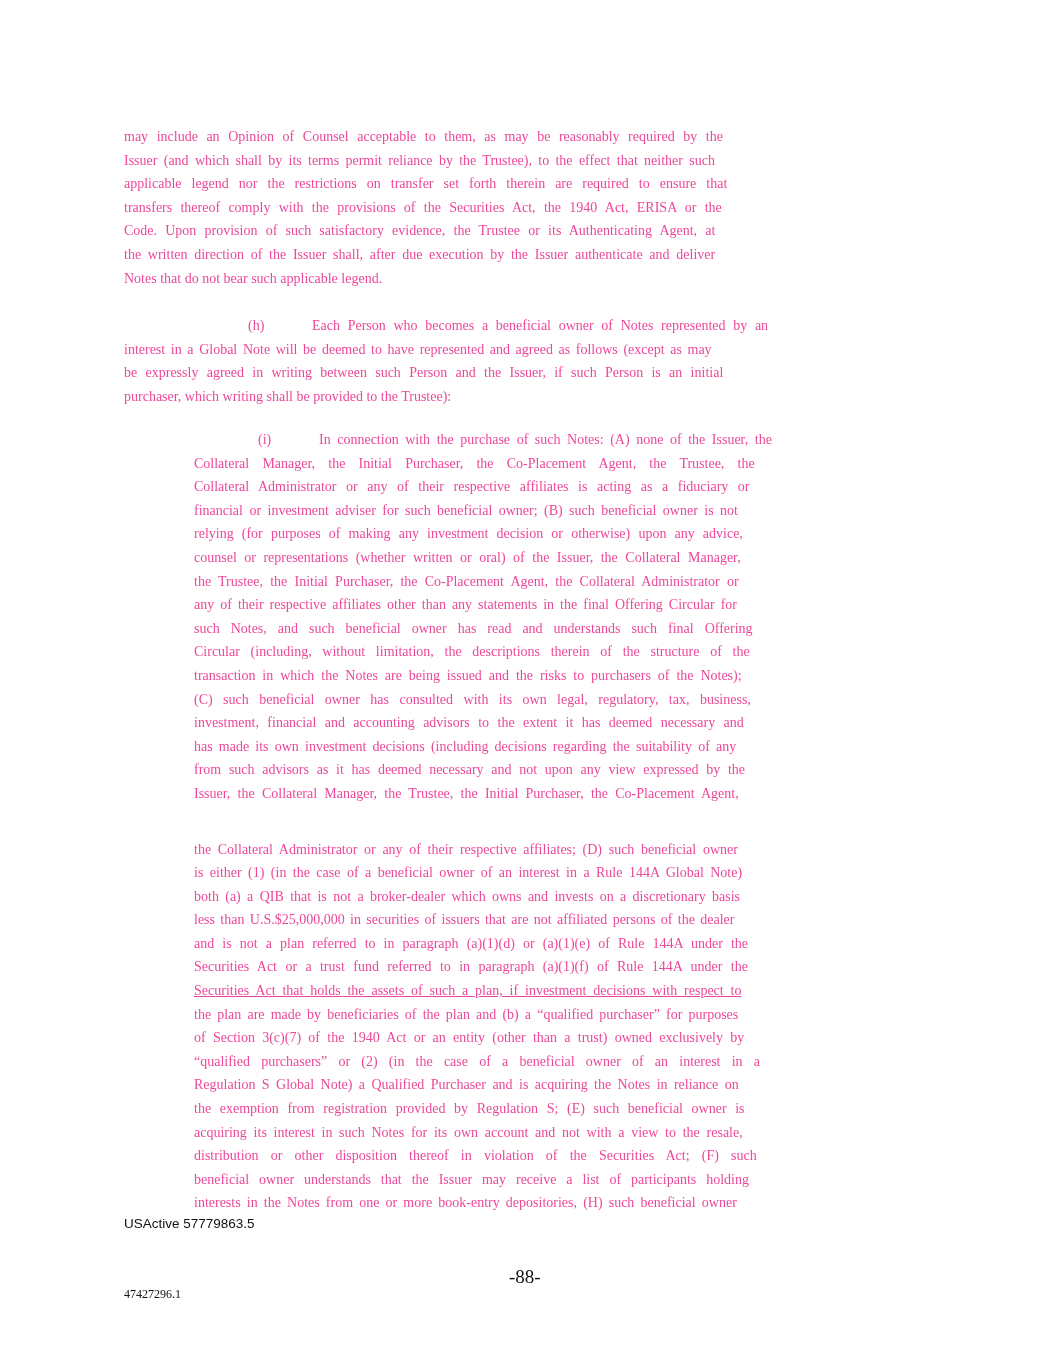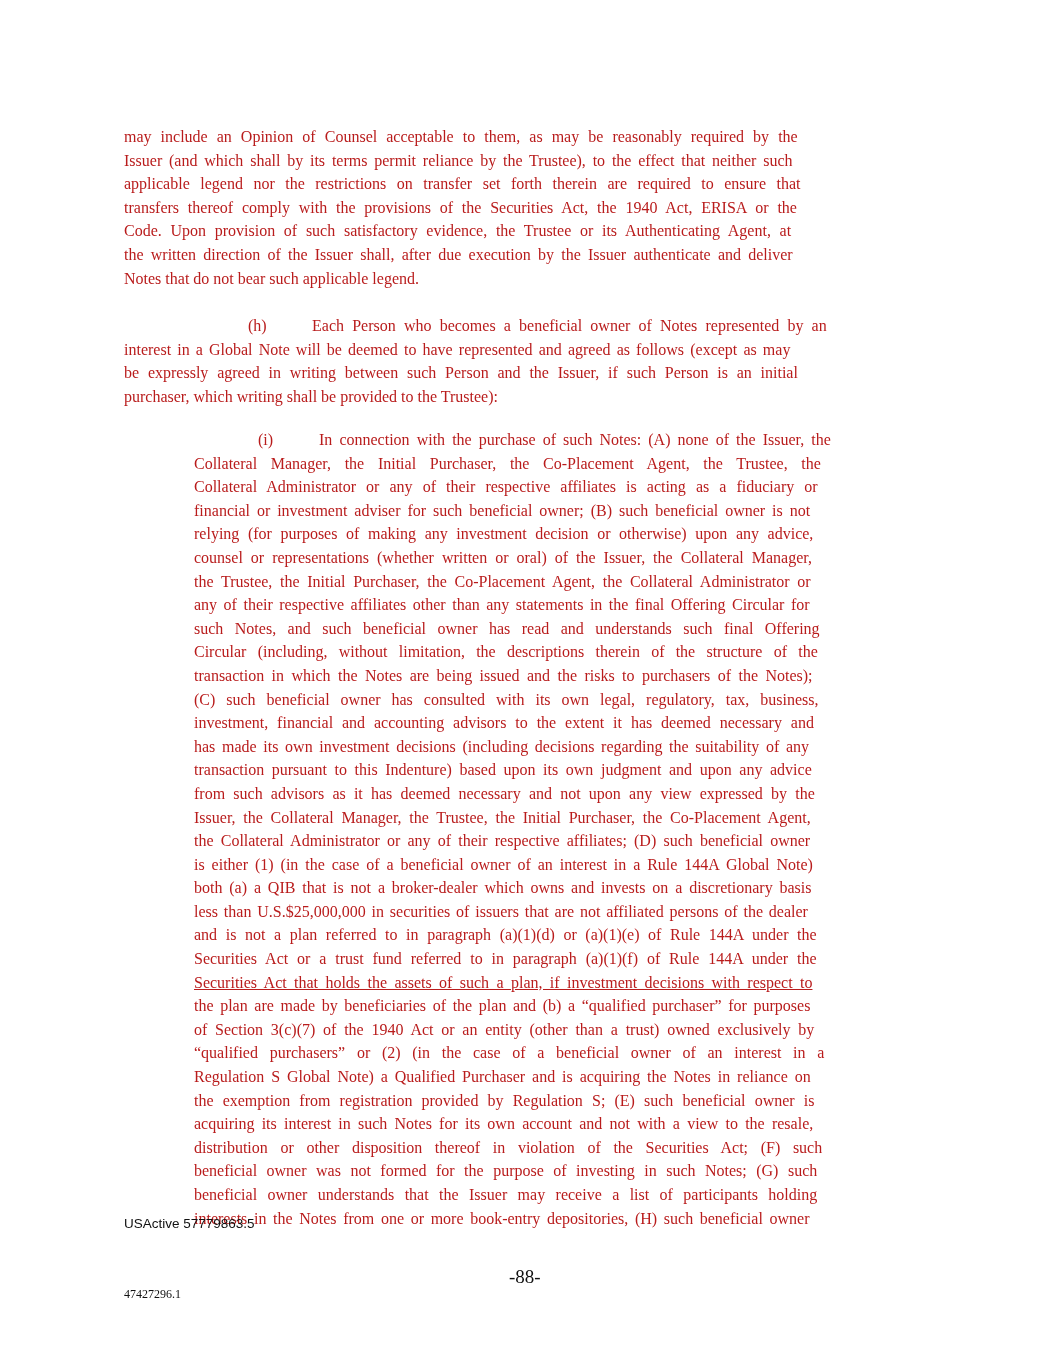--- a/index.html
+++ b/index.html
@@ -1,18 +1,18 @@
 <!DOCTYPE html>
 <html><head>
   <meta charset="utf-8">
   <style>
     html, body { margin: 0; padding: 0; background: #ffffff; }
     body { width: 1055px; height: 1365px; position: relative; overflow: hidden; }
     .page { position: absolute; left: 0; top: 0; width: 1055px; height: 1365px; background: #fff; }
-    .para { position: absolute; font-family: "Liberation Serif", serif; font-size: 16px; color: #b91c1c; }
+    .para { position: absolute; font-family: "Liberation Serif", serif; font-size: 14px; color: #ec4899; }
     .line { display: block; height: 23.6px; line-height: 23.6px; white-space: nowrap; text-align: justify; text-align-last: justify; }
     .line.last { text-align: left; text-align-last: left; }
     #p1 { left: 124px; top: 125px; width: 808px; }
     #p2 { left: 124px; top: 314px; width: 808px; }
     #p3 { left: 194px; top: 428px; width: 746px; }
     .footer-id { position: absolute; left: 124px; top: 1216px; font-family: "Liberation Sans", sans-serif; font-size: 13.5px; color: #111; }
     .footer-id2 { position: absolute; left: 124px; top: 1287px; font-family: "Liberation Serif", serif; font-size: 12px; color: #111; }
     .page-num { position: absolute; left: 509px; top: 1266px; font-family: "Liberation Serif", serif; font-size: 19px; color: #111; }
   </style>
 </head>
@@ -49,38 +49,36 @@
     <span class="line" style="word-spacing: 4.625px; text-align: left; text-align-last: left;">relying (for purposes of making any investment decision or otherwise) upon any advice,</span>
     <span class="line" style="word-spacing: 3.99089px; text-align: left; text-align-last: left;">counsel or representations (whether written or oral) of the Issuer, the Collateral Manager,</span>
     <span class="line" style="word-spacing: 3.67898px; text-align: left; text-align-last: left;">the Trustee, the Initial Purchaser, the Co-Placement Agent, the Collateral Administrator or</span>
     <span class="line" style="word-spacing: 2.50446px; text-align: left; text-align-last: left;">any of their respective affiliates other than any statements in the final Offering Circular for</span>
     <span class="line" style="word-spacing: 7.46875px; text-align: left; text-align-last: left;">such Notes, and such beneficial owner has read and understands such final Offering</span>
     <span class="line" style="word-spacing: 7.22017px; text-align: left; text-align-last: left;">Circular (including, without limitation, the descriptions therein of the structure of the</span>
     <span class="line" style="word-spacing: 3.40937px; text-align: left; text-align-last: left;">transaction in which the Notes are being issued and the risks to purchasers of the Notes);</span>
     <span class="line" style="word-spacing: 6.95052px; text-align: left; text-align-last: left;">(C) such beneficial owner has consulted with its own legal, regulatory, tax, business,</span>
     <span class="line" style="word-spacing: 4.89974px; text-align: left; text-align-last: left;">investment, financial and accounting advisors to the extent it has deemed necessary and</span>
     <span class="line" style="word-spacing: 2.67057px; text-align: left; text-align-last: left;">has made its own investment decisions (including decisions regarding the suitability of any</span>
-    <span class="line" style="word-spacing: 3.59736px; text-align: left; text-align-last: left;">transaction pursuant to this Indenture) based upon its own judgment and upon any advice</span>
     <span class="line" style="word-spacing: 4.20833px; text-align: left; text-align-last: left;">from such advisors as it has deemed necessary and not upon any view expressed by the</span>
     <span class="line" style="word-spacing: 3.72585px; text-align: left; text-align-last: left;">Issuer, the Collateral Manager, the Trustee, the Initial Purchaser, the Co-Placement Agent,</span>
-    <span class="line" style="word-spacing: 3.16406px; text-align: left; text-align-last: left;">the Collateral Administrator or any of their respective affiliates; (D) such beneficial owner</span>
+    <span class="line" style="word-spacing: 3.16406px; text-align: left; text-align-last: left; margin-top: 32px;">the Collateral Administrator or any of their respective affiliates; (D) such beneficial owner</span>
     <span class="line" style="word-spacing: 2.9349px; text-align: left; text-align-last: left;">is either (1) (in the case of a beneficial owner of an interest in a Rule 144A Global Note)</span>
     <span class="line" style="word-spacing: 2.84668px; text-align: left; text-align-last: left;">both (a) a QIB that is not a broker-dealer which owns and invests on a discretionary basis</span>
     <span class="line" style="word-spacing: 1.85045px; text-align: center; text-align-last: left;">less than U.S.$25,000,000 in securities of issuers that are not affiliated persons of the dealer</span>
     <span class="line" style="word-spacing: 4.59766px; text-align: left; text-align-last: left;">and is not a plan referred to in paragraph (a)(1)(d) or (a)(1)(e) of Rule 144A under the</span>
     <span class="line" style="word-spacing: 4.86458px; text-align: left; text-align-last: left;">Securities Act or a trust fund referred to in paragraph (a)(1)(f) of Rule 144A under the</span>
     <span class="line" style="word-spacing: 3.37083px; text-align: left; text-align-last: left; text-decoration: underline;">Securities Act that holds the assets of such a plan, if investment decisions with respect to</span>
     <span class="line" style="word-spacing: 2.61979px; text-align: left; text-align-last: left;">the plan are made by beneficiaries of the plan and (b) a “qualified purchaser” for purposes</span>
     <span class="line" style="word-spacing: 3.77539px; text-align: left; text-align-last: left;">of Section 3(c)(7) of the 1940 Act or an entity (other than a trust) owned exclusively by</span>
     <span class="line" style="word-spacing: 7.69792px; text-align: left; text-align-last: left;">“qualified purchasers” or (2) (in the case of a beneficial owner of an interest in a</span>
     <span class="line" style="word-spacing: 2.91518px; text-align: left; text-align-last: left;">Regulation S Global Note) a Qualified Purchaser and is acquiring the Notes in reliance on</span>
     <span class="line" style="word-spacing: 5.1224px; text-align: left; text-align-last: left;">the exemption from registration provided by Regulation S; (E) such beneficial owner is</span>
     <span class="line" style="word-spacing: 3.23162px; text-align: left; text-align-last: left;">acquiring its interest in such Notes for its own account and not with a view to the resale,</span>
     <span class="line" style="word-spacing: 8.65365px; text-align: left; text-align-last: left;">distribution or other disposition thereof in violation of the Securities Act; (F) such</span>
-    <span class="line" style="word-spacing: 5.47991px; text-align: left; text-align-last: left;">beneficial owner was not formed for the purpose of investing in such Notes; (G) such</span>
     <span class="line" style="word-spacing: 6.39714px; text-align: left; text-align-last: left;">beneficial owner understands that the Issuer may receive a list of participants holding</span>
     <span class="line" style="word-spacing: 2.63822px; text-align: left; text-align-last: left;">interests in the Notes from one or more book-entry depositories, (H) such beneficial owner</span>
   </div>
 
   <div class="footer-id">USActive 57779863.5</div>
   <div class="footer-id2">47427296.1</div>
   <div class="page-num">-88-</div>
 
 </div>
 

